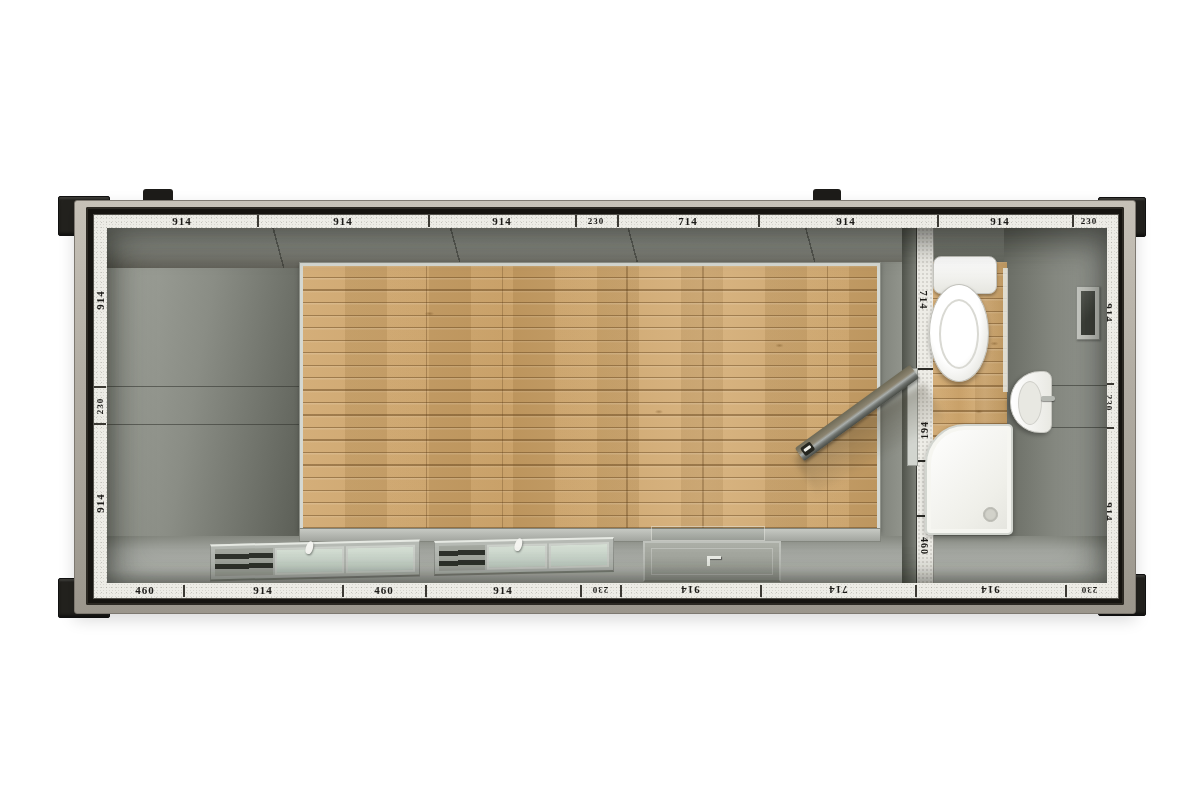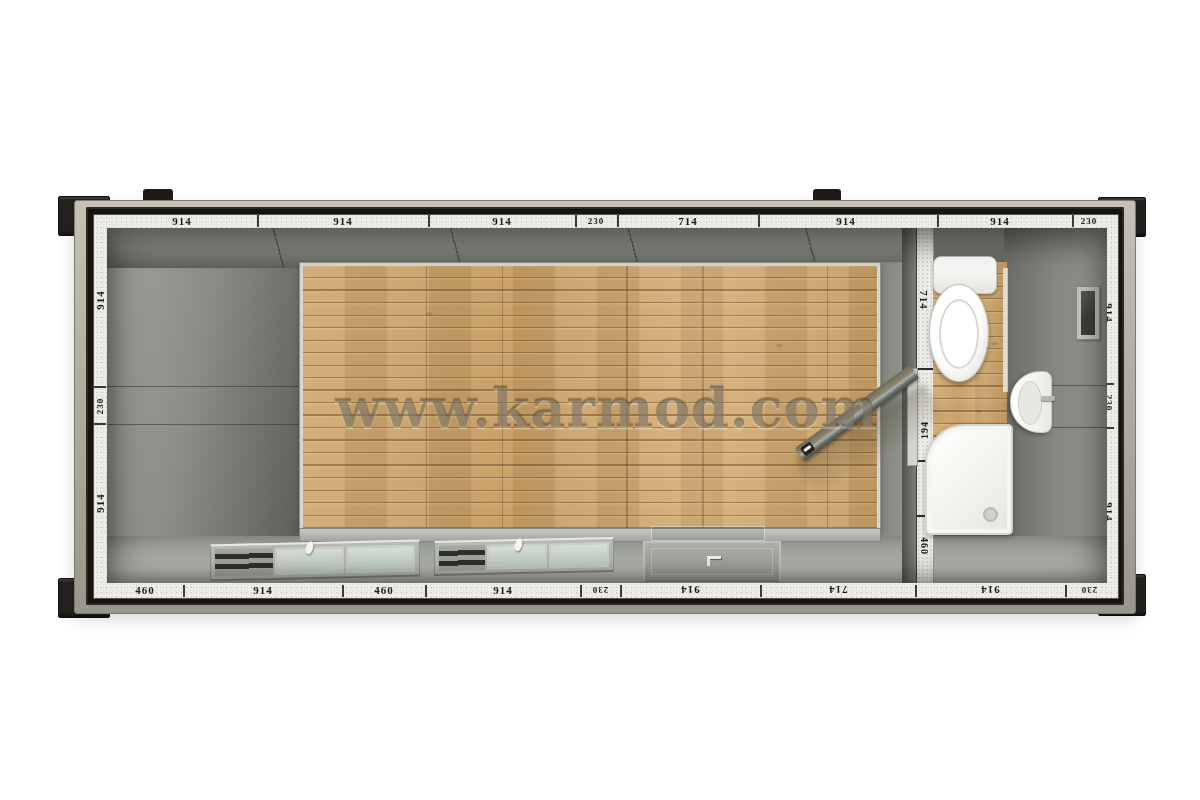--- a/index.html
+++ b/index.html
@@ -279,18 +279,17 @@
         <div class="pane"></div>
         <div class="pane"></div>
       </div>
       <div class="whandle" style="left:80px;"></div>
     </div>
     <div id="threshold"></div>
     <div id="entry-door">
       <div id="entry-handle"></div>
     </div>
 
-    <div id="watermark">www.karmod.com</div>
 
     <div id="vignette"></div>
   </div>
 
 </div>
 
 </body></html>

